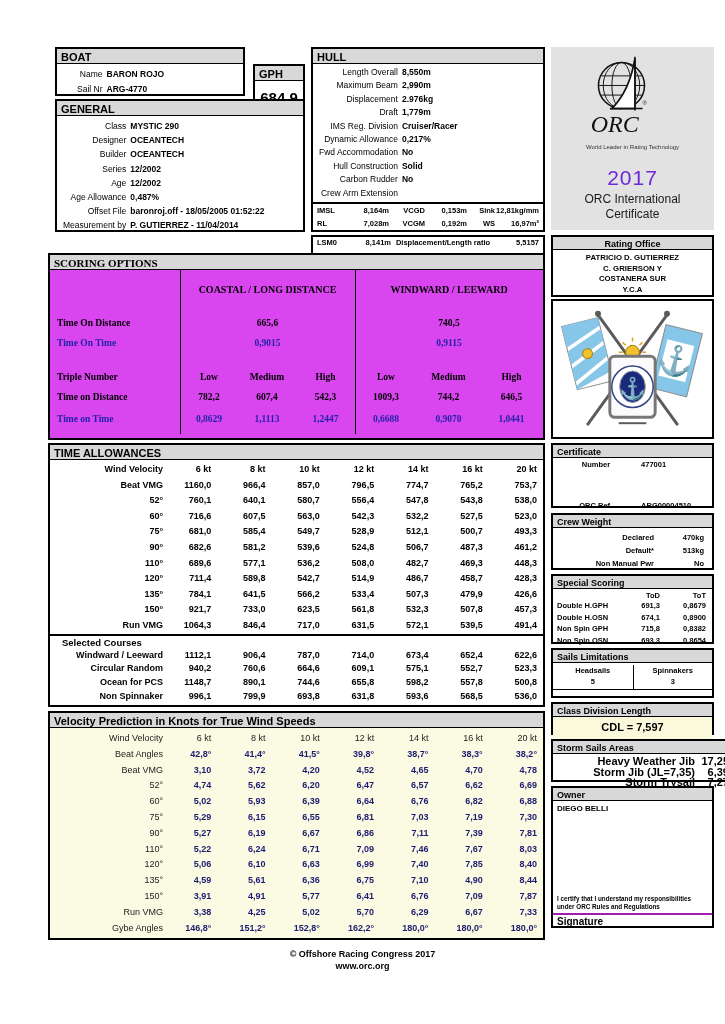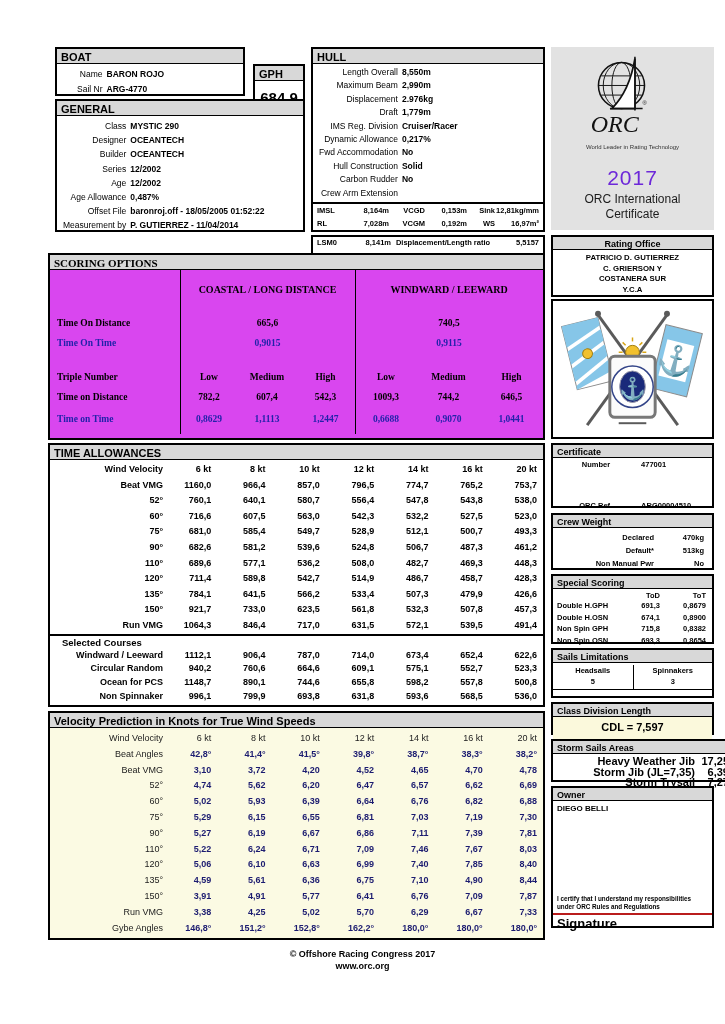--- a/index.html
+++ b/index.html
@@ -46,21 +46,21 @@
   .ss-rows .tval{font-weight:bold;padding-right:0;}
   .sl-grid{display:grid;grid-template-columns:1fr 1fr;text-align:center;font-size:7.5px;font-weight:bold;line-height:11px;padding-top:2px;height:24px;}
   .sl-grid .sl-right{border-left:1px solid #000;}
   .sl-empty{border-top:1px solid #000;height:9px;}
   .cdl-value{background:#fbf9dc;text-align:center;font-size:11px;font-weight:bold;padding-top:4px;height:100%;}
   .storm-pairs{display:grid;grid-template-columns:1fr 34px;font-size:11px;line-height:10.5px;padding:2px 6px 0 0;}
   .storm-pairs .plab{text-align:right;font-weight:bold;}
   .storm-pairs .pval{text-align:right;font-weight:bold;}
   .owner-name{font-size:8px;font-weight:bold;padding:3px 4px;}
   .certify{position:absolute;left:4px;right:4px;bottom:16px;font-size:6.3px;font-weight:bold;line-height:7.5px;}
-  .sig-bar{position:absolute;left:0;right:0;bottom:0;border-top:2px solid #b91c1c;font-size:13px;font-weight:bold;padding:1px 4px;height:13px;box-sizing:border-box;}
+  .sig-bar{position:absolute;left:0;right:0;bottom:0;border-top:2px solid #a21caf;font-size:10px;font-weight:bold;padding:1px 4px;height:13px;box-sizing:border-box;}
   
   .so{background:#d946ef;font-family:Liberation Serif, serif;}
   .so-row7{display:grid;grid-template-columns:130px 58px 58px 59px 62px 63px 63px;font-size:9.5px;}
   .so-row3{display:grid;grid-template-columns:130px 175px 188px;font-size:9.5px;}
   .so-row3 .gc{text-align:center;}
   .so-lab{padding-left:7px;font-weight:bold;}
   .so-row7 .c{text-align:center;font-weight:bold;}
   .blue{color:#2222aa;}
   .so-sep{position:absolute;width:1px;background:#000;top:15px;bottom:4px;}
   

